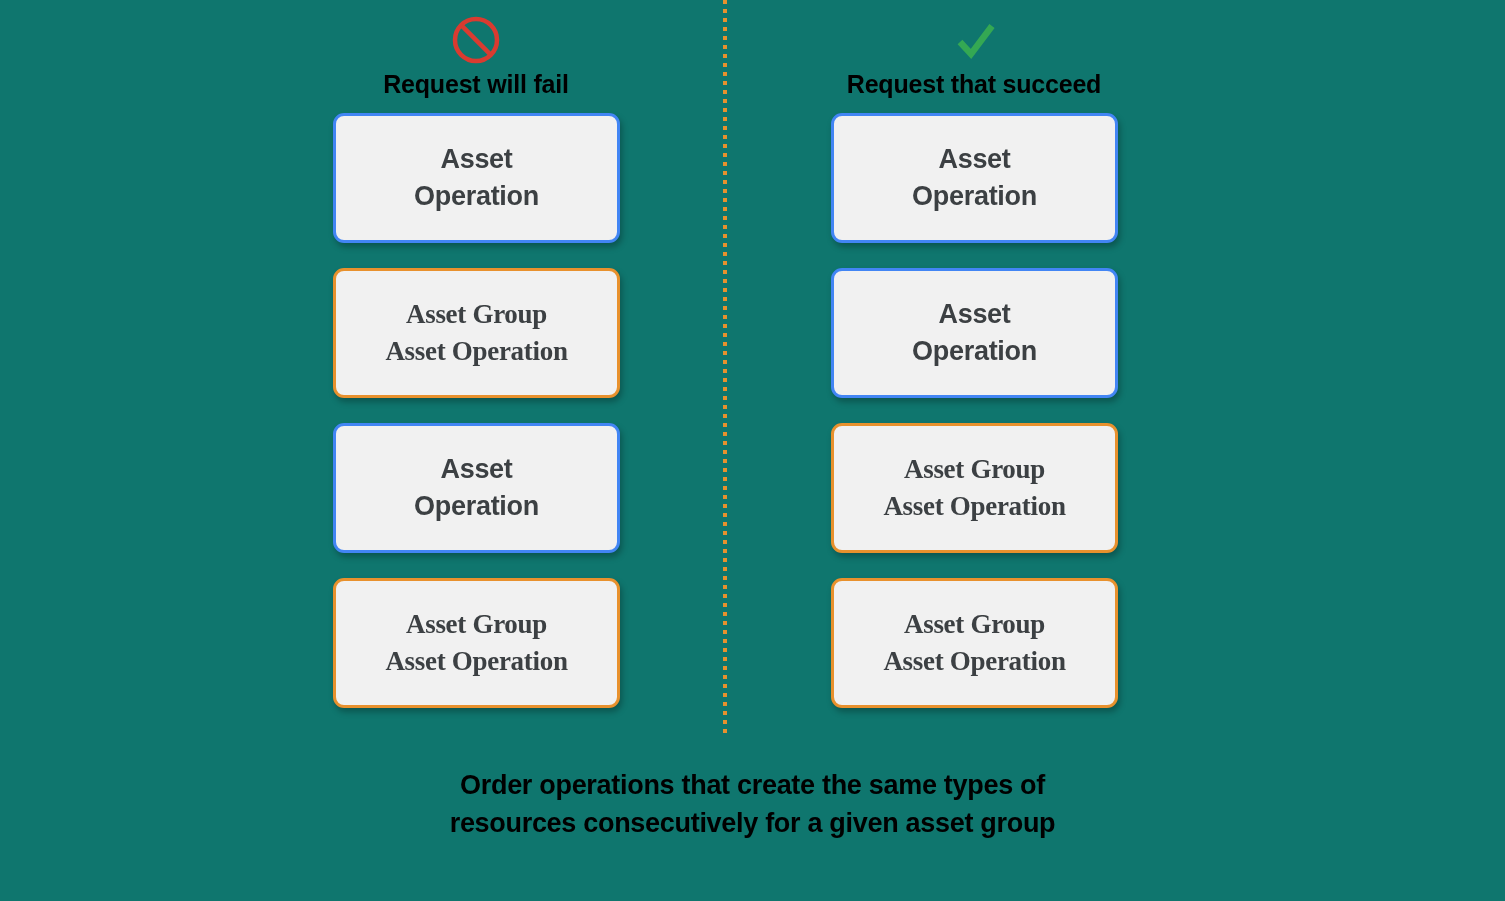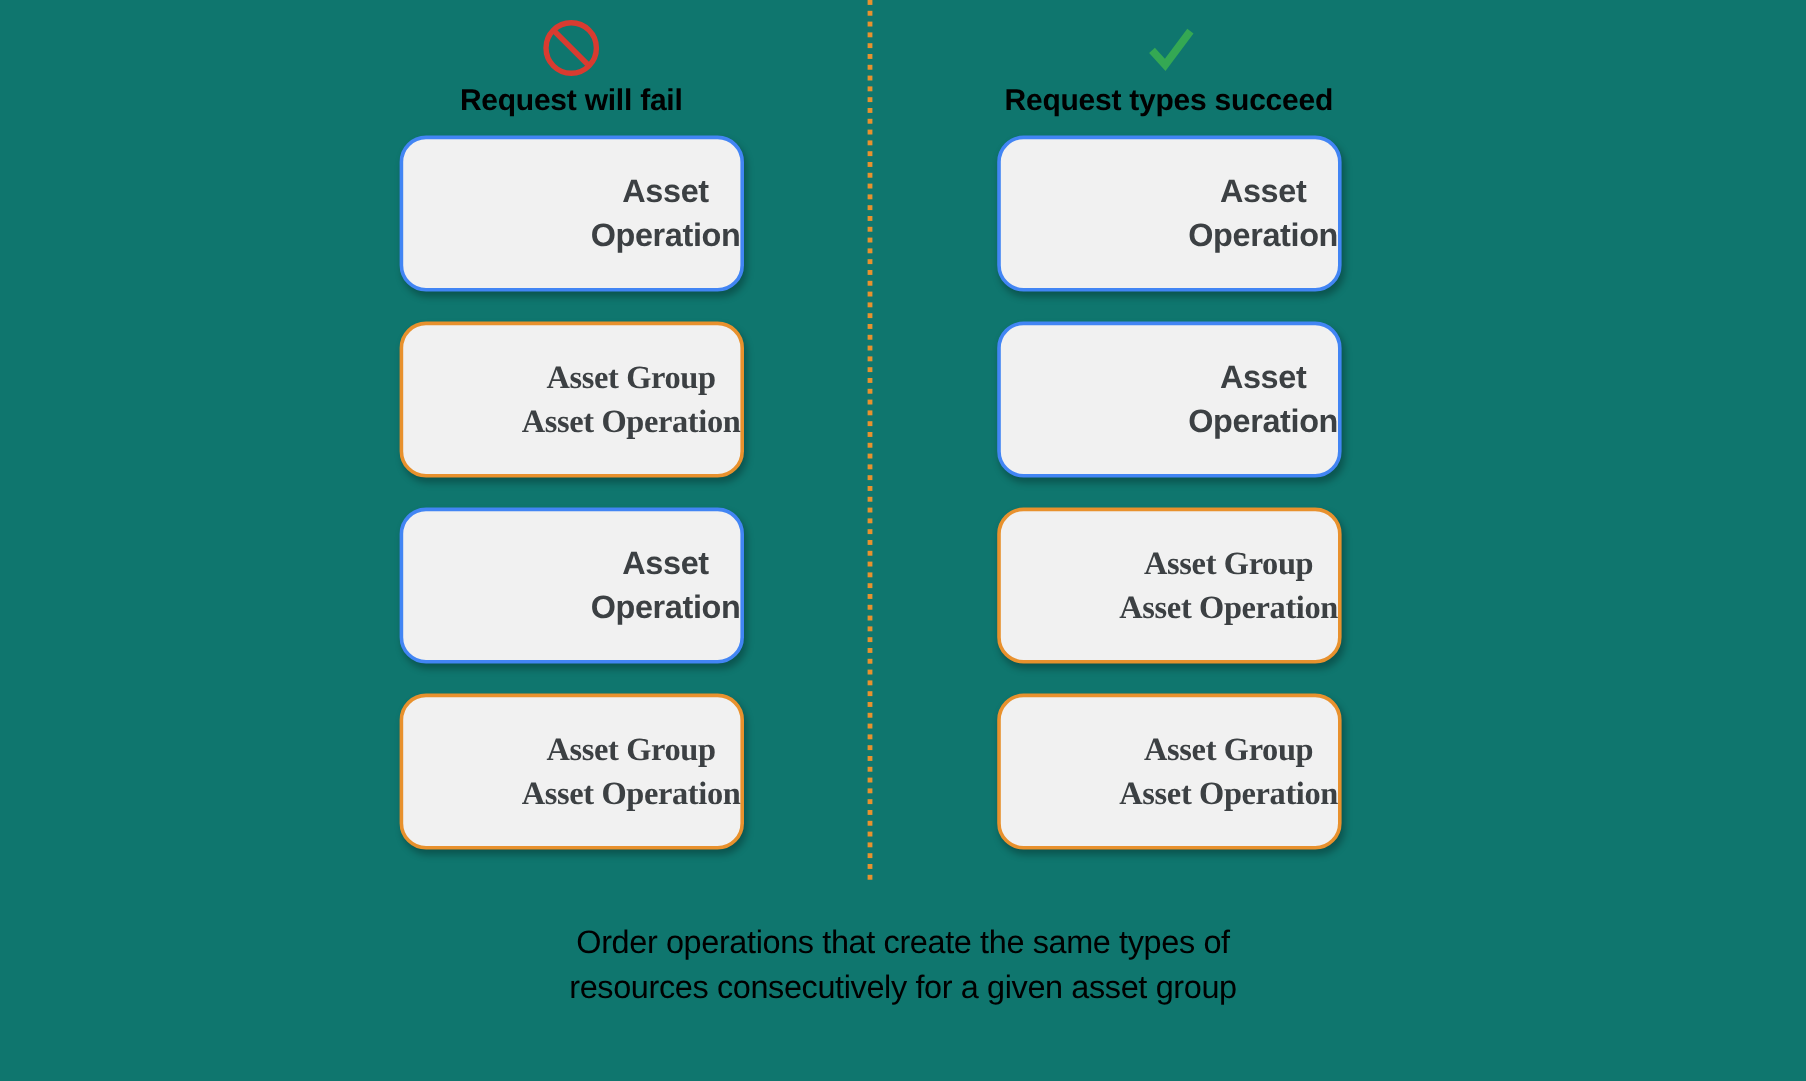--- a/index.html
+++ b/index.html
@@ -79,27 +79,27 @@
     left: 7px;
     width: 287px;
   }
 
   .card {
     position: relative;
     box-sizing: border-box;
     width: 287px;
     height: 130px;
     margin-bottom: 25px;
-    border-radius: 22px;
+    border-radius: 11px;
     border: 3.5px solid #4285f4;
     background: #f1f1f1;
     box-shadow: 2px 4px 6px rgba(0,0,0,0.28);
     display: flex;
     align-items: center;
-    justify-content: flex-end;
+    justify-content: center;
   }
   .card.blue   { border-color: #4285f4; }
   .card.orange { border-color: #e8912d; font-family: Liberation Serif, serif; }
 
   .card-label {
     font-size: 27px;
     font-weight: bold;
     color: #3c4043;
     line-height: 37px;
     text-align: center;
@@ -108,21 +108,21 @@
   }
 
   
   .caption {
     position: absolute;
     left: 0;
     top: 766px;
     width: 1505px;
     text-align: center;
     font-size: 27px;
-    font-weight: normal;
+    font-weight: bold;
     color: #000000;
     line-height: 38px;
     letter-spacing: -0.3px;
     white-space: pre-line;
   }
 </style>
 </head>
 <body>
 
 <div id="canvas">
@@ -158,21 +158,21 @@
 Asset Operation</span>
       </div>
     </div>
   </div>
 
   <div class="column right">
     <div class="col-header">
       <svg class="status-icon" viewBox="0 0 56 52">
         <polyline points="14,28 25,40 46,12" fill="none" stroke="#34a853" stroke-width="6.5" stroke-linecap="butt" stroke-linejoin="miter"></polyline>
       </svg>
-      <span class="col-title">Request types succeed</span>
+      <span class="col-title">Request that succeed</span>
     </div>
 
     <div class="cards">
       <div class="card blue">
         <span class="card-label">Asset
 Operation</span>
       </div>
       <div class="card blue">
         <span class="card-label">Asset
 Operation</span>

